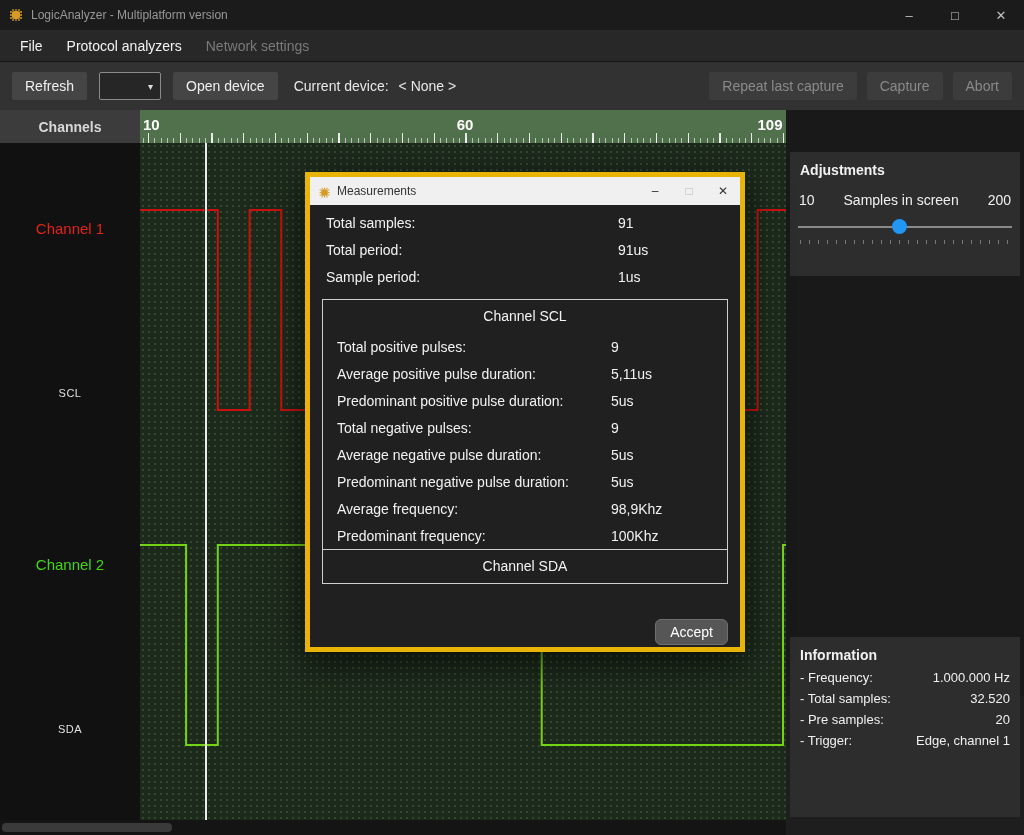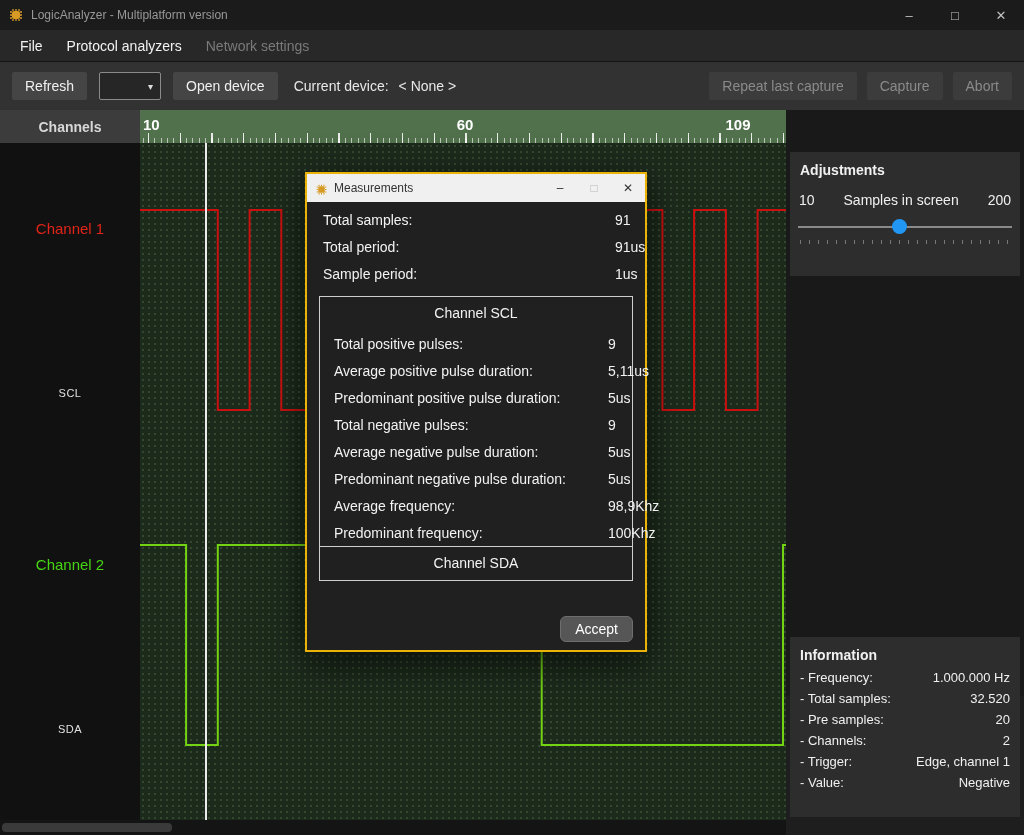--- a/index.html
+++ b/index.html
@@ -35,21 +35,21 @@
   .ruler-row{height:33px;background:#3c3c3c;display:flex;flex:none;}
   .channels-label{width:140px;flex:none;display:flex;align-items:center;justify-content:center;color:#d8d8d8;font-size:14px;font-weight:bold;}
   .ruler{flex:1;position:relative;background:#50714b;overflow:hidden;}
   .ruler::before{content:"";position:absolute;left:0;right:0;bottom:0;height:10px;
     background:repeating-linear-gradient(90deg,rgba(255,255,255,.85) 0 1px,transparent 1px 31.75px);background-position:8px 0;}
   .ruler::after{content:"";position:absolute;left:0;right:0;bottom:0;height:5px;
     background:repeating-linear-gradient(90deg,rgba(255,255,255,.6) 0 1px,transparent 1px 6.35px);background-position:8px 0;}
   .ruler-num{position:absolute;top:6px;font-size:15px;font-weight:bold;color:#fff;}
   .ruler-num.start{left:3px;}
   .ruler-num.mid{left:325px;transform:translateX(-50%);}
-  .ruler-num.end{left:598px;transform:translateX(-50%);}
+  .ruler-num.end{left:630px;transform:translateX(-50%);}
 
   
   .main{height:677px;position:relative;background:#101010;flex:none;}
   .label-col{position:absolute;left:0;top:0;width:140px;height:100%;background:#111;}
   .ch-name{position:absolute;width:100%;text-align:center;font-size:15px;}
   .ch-name.c1{top:77px;}
   .ch-name.c2{top:413px;}
   .ch-signal{position:absolute;width:100%;text-align:center;font-size:11px;color:#e0e0e0;letter-spacing:.5px;}
   .ch-signal.s1{top:244px;}
   .ch-signal.s2{top:580px;}
@@ -68,21 +68,21 @@
   .adj-row{display:flex;justify-content:space-between;align-items:center;padding:14px 9px 0;font-size:14px;}
   .slider{position:relative;height:18px;margin:10px 8px 0;}
   .slider-track{position:absolute;left:0;right:0;top:8px;height:2px;background:#8a8a8a;}
   .slider-thumb{position:absolute;top:1px;width:15px;height:15px;border-radius:50%;background:#2196f3;}
   .slider-ticks{height:4px;margin:4px 10px 0;background:repeating-linear-gradient(90deg,#787878 0 1px,transparent 1px 9px);}
   .panel.information{top:527px;height:180px;}
   .info-rows{padding:4px 10px 0;font-size:13px;}
   .info-row{display:flex;justify-content:space-between;line-height:21px;gap:46px;}
 
   
-  .dialog{position:absolute;left:305px;top:172px;width:342px;height:480px;background:#202020;border:2px solid #eab308;
+  .dialog{position:absolute;left:305px;top:172px;width:440px;height:480px;background:#202020;border:5px solid #eab308;
     box-shadow:0 10px 34px rgba(0,0,0,.65);z-index:10;}
   .dialog-titlebar{height:28px;background:#f0f0f0;display:flex;align-items:center;padding-left:8px;}
   .dialog-title{margin-left:6px;font-size:12px;color:#333;}
   .dlg-controls{margin-left:auto;display:flex;height:100%;}
   .dlg-btn{width:34px;display:flex;align-items:center;justify-content:center;color:#333;font-size:12px;}
   .dlg-btn.disabled{color:#b8b8b8;}
   .dialog-body{position:relative;height:450px;font-size:14px;color:#f2f2f2;padding-top:4px;}
   .meas-row{position:relative;height:27px;display:flex;align-items:center;padding-left:16px;}
   .meas-value{position:absolute;left:308px;}
   .channel-box{margin:9px 12px 0;border:1px solid #cfcfcf;}
@@ -192,30 +192,22 @@
           </div>
           <div class="info-row">
             <span>- Total samples:</span>
             <span>32.520</span>
           </div>
           <div class="info-row">
             <span>- Pre samples:</span>
             <span>20</span>
           </div>
           <div class="info-row">
-            <span>- Channels:</span>
-            <span>2</span>
-          </div>
-          <div class="info-row">
             <span>- Trigger:</span>
             <span>Edge, channel 1</span>
-          </div>
-          <div class="info-row">
-            <span>- Value:</span>
-            <span>Negative</span>
           </div>
         </div>
       </div>
     </div>
   </div>
 
   <div class="dialog">
     <div class="dialog-titlebar">
       <span class="app-icon" style="width:13px;height:13px;">
         <svg width="13" height="13" viewBox="0 0 16 16">

